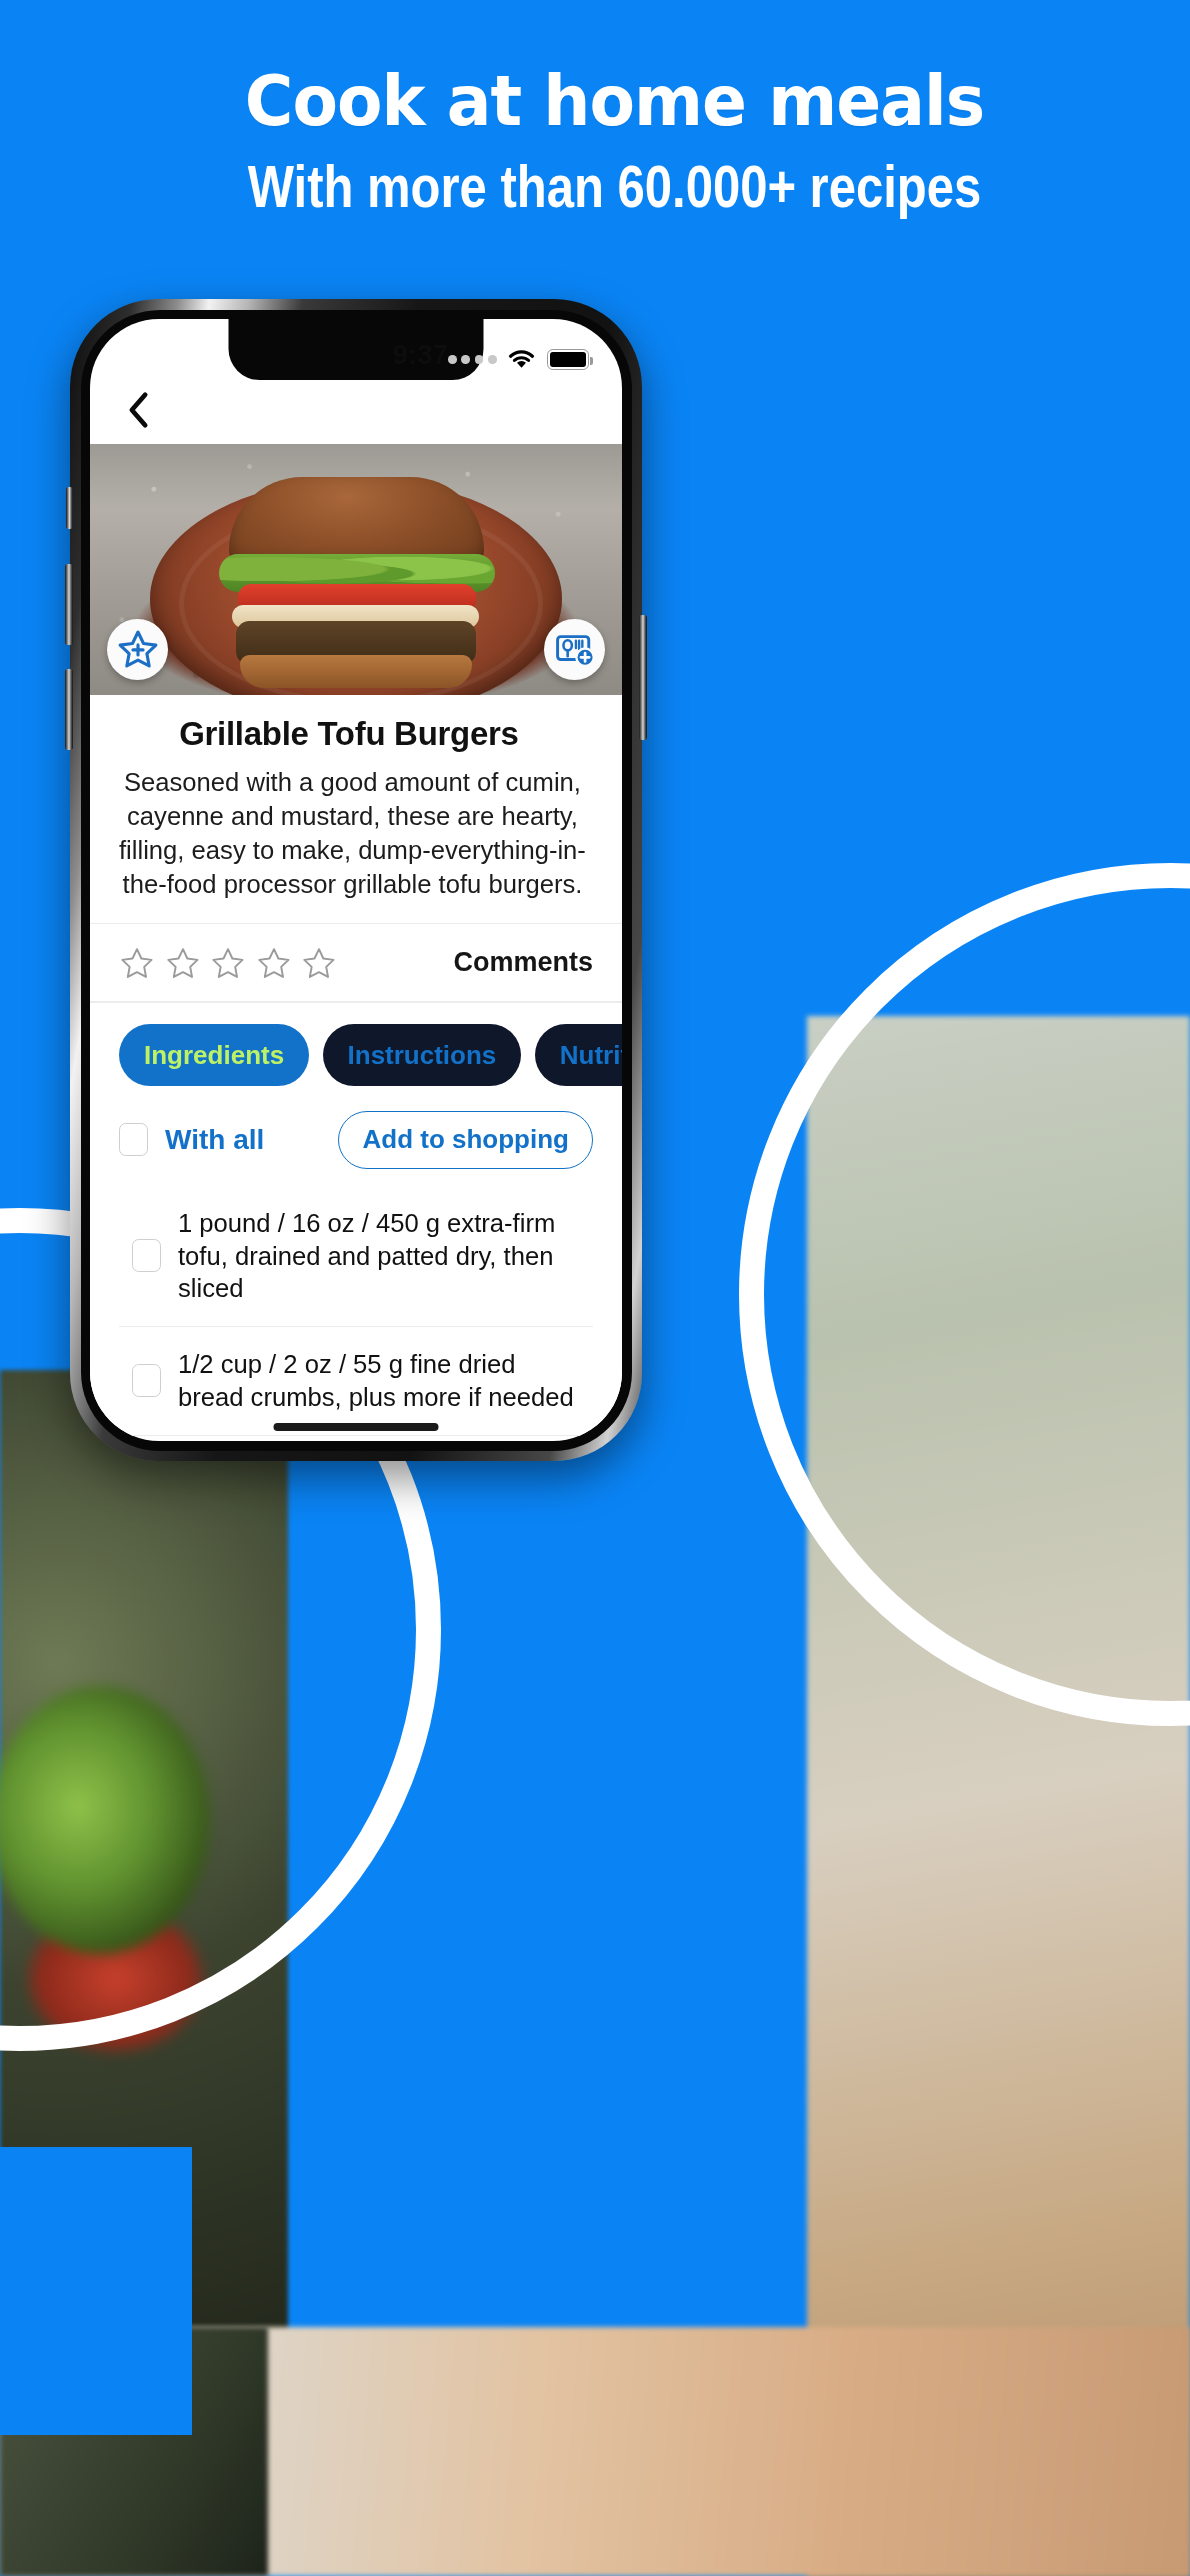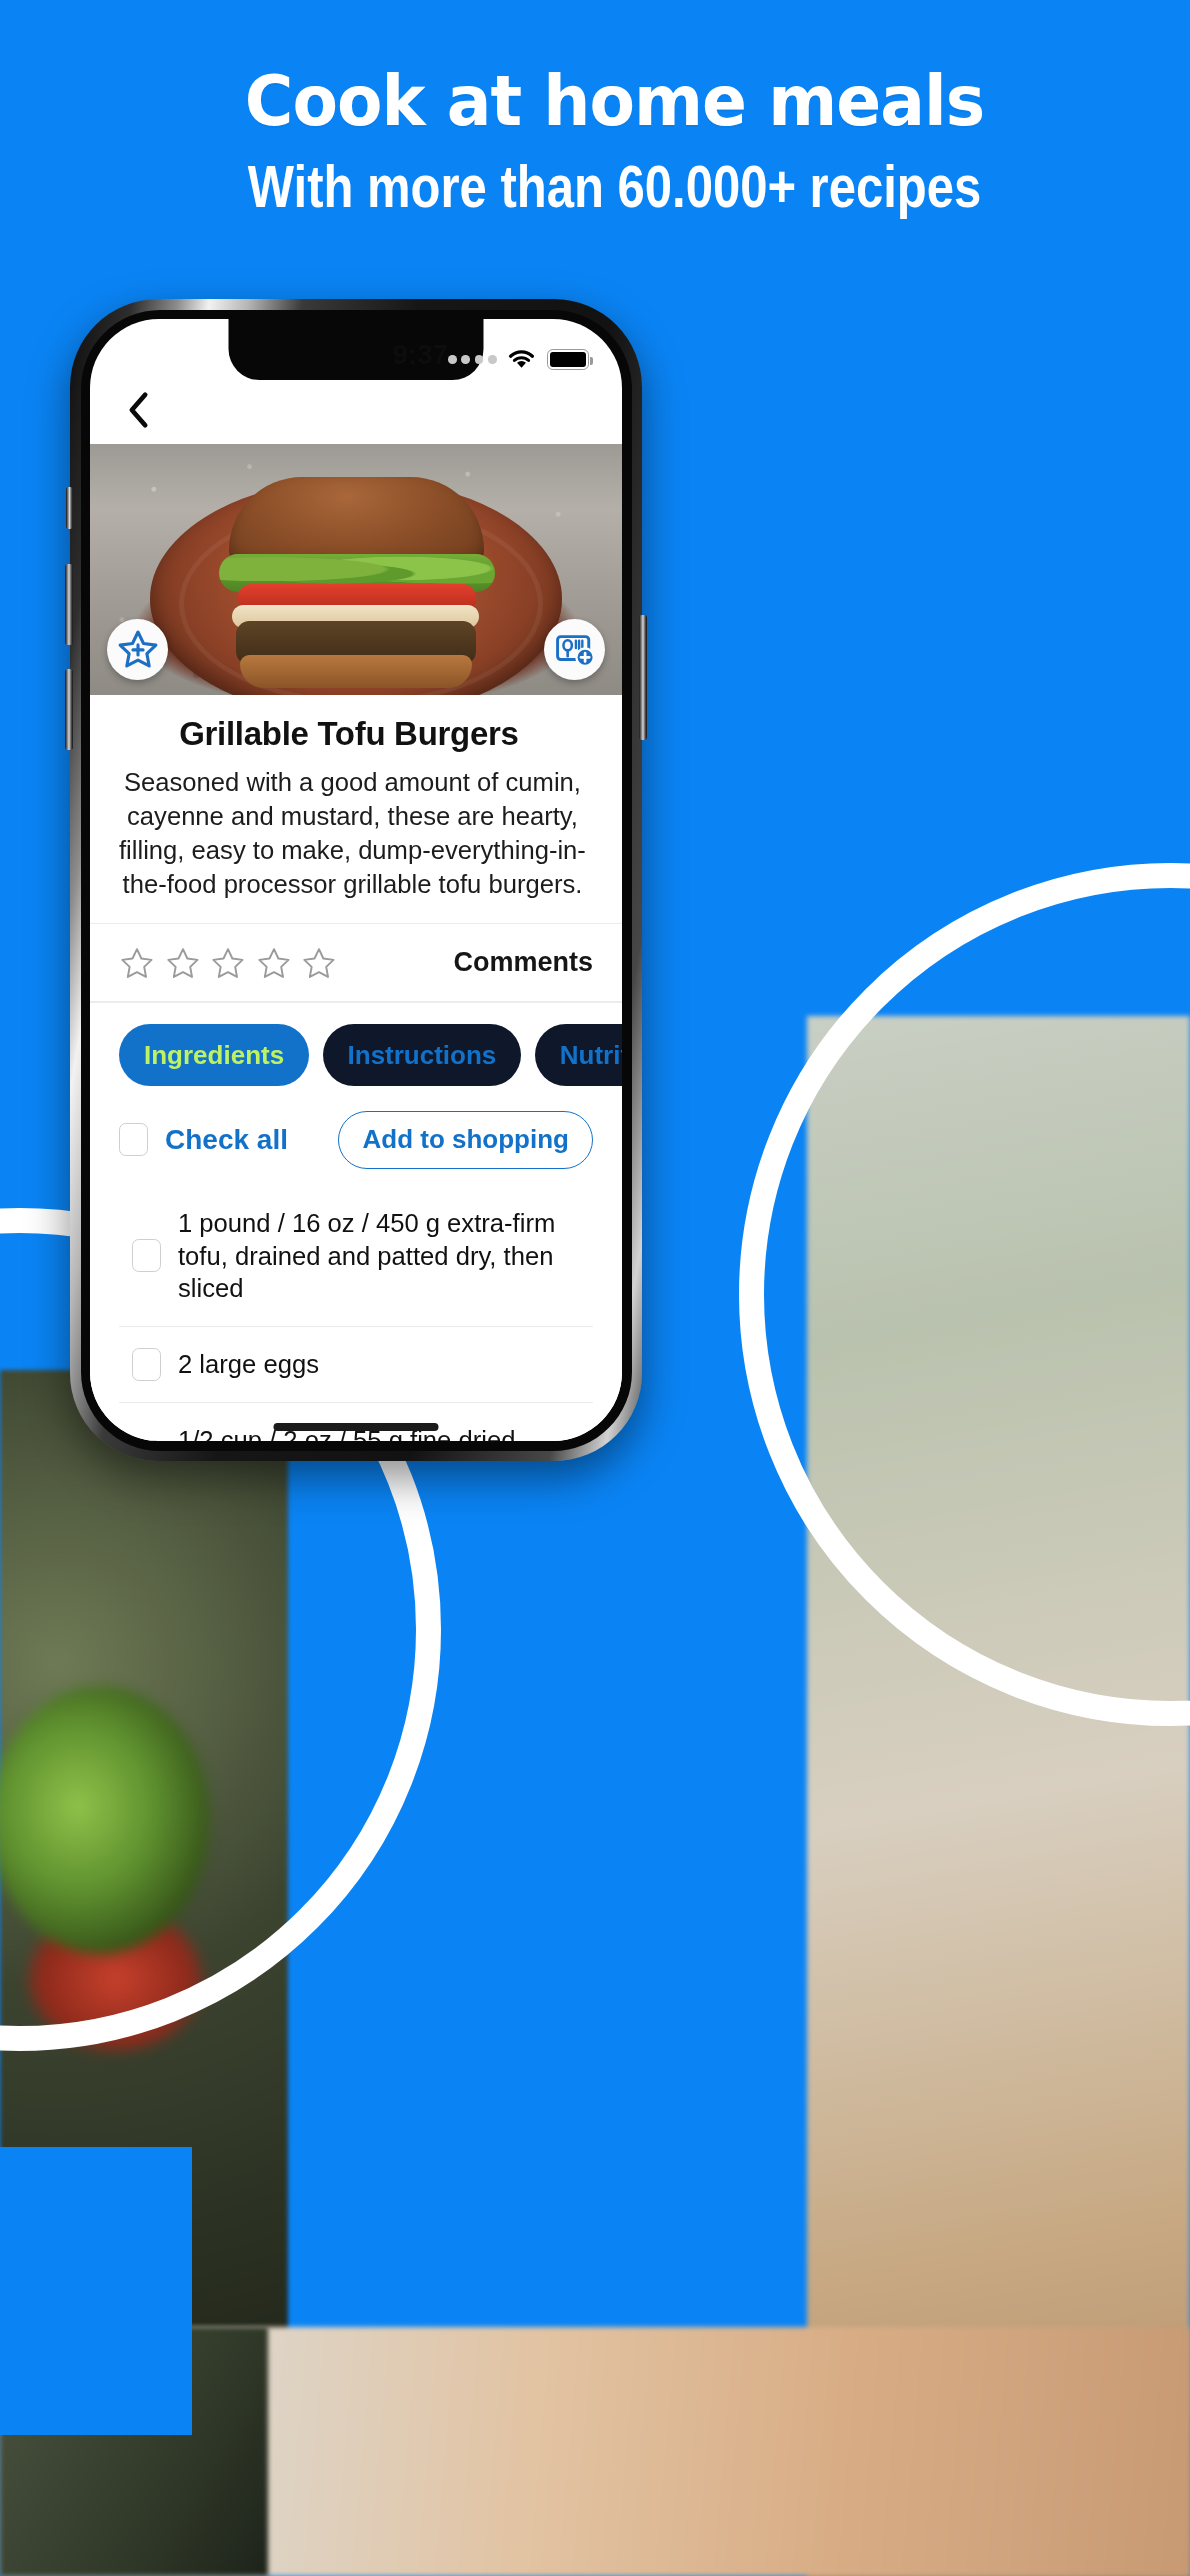--- a/index.html
+++ b/index.html
@@ -393,36 +393,32 @@
 
       <div id="tabs-row">
         <div class="tab-pill active">Ingredients</div>
         <div class="tab-pill inactive">Instructions</div>
         <div class="tab-pill inactive">Nutritions</div>
       </div>
 
       <div id="checkall-row">
         <div id="checkall-left">
           <span class="cbox"></span>
-          <span id="checkall-label">Check all</span>
+          <span id="checkall-label">With all</span>
         </div>
         <div id="add-shopping-btn">Add to shopping</div>
       </div>
 
       <div id="ingredients-list">
         <div class="ing-row">
           <span class="cbox"></span>
           <span class="ing-text">1 pound / 16 oz / 450 g extra-firm tofu, drained and patted dry, then sliced</span>
         </div>
         <div class="ing-row">
           <span class="cbox"></span>
-          <span class="ing-text">2 large eggs</span>
-        </div>
-        <div class="ing-row">
-          <span class="cbox"></span>
           <span class="ing-text">1/2 cup / 2 oz / 55 g fine dried bread crumbs, plus more if needed</span>
         </div>
 
       </div>
 
     </div>
 
     <div id="home-indicator"></div>
   </div>
 </div>

